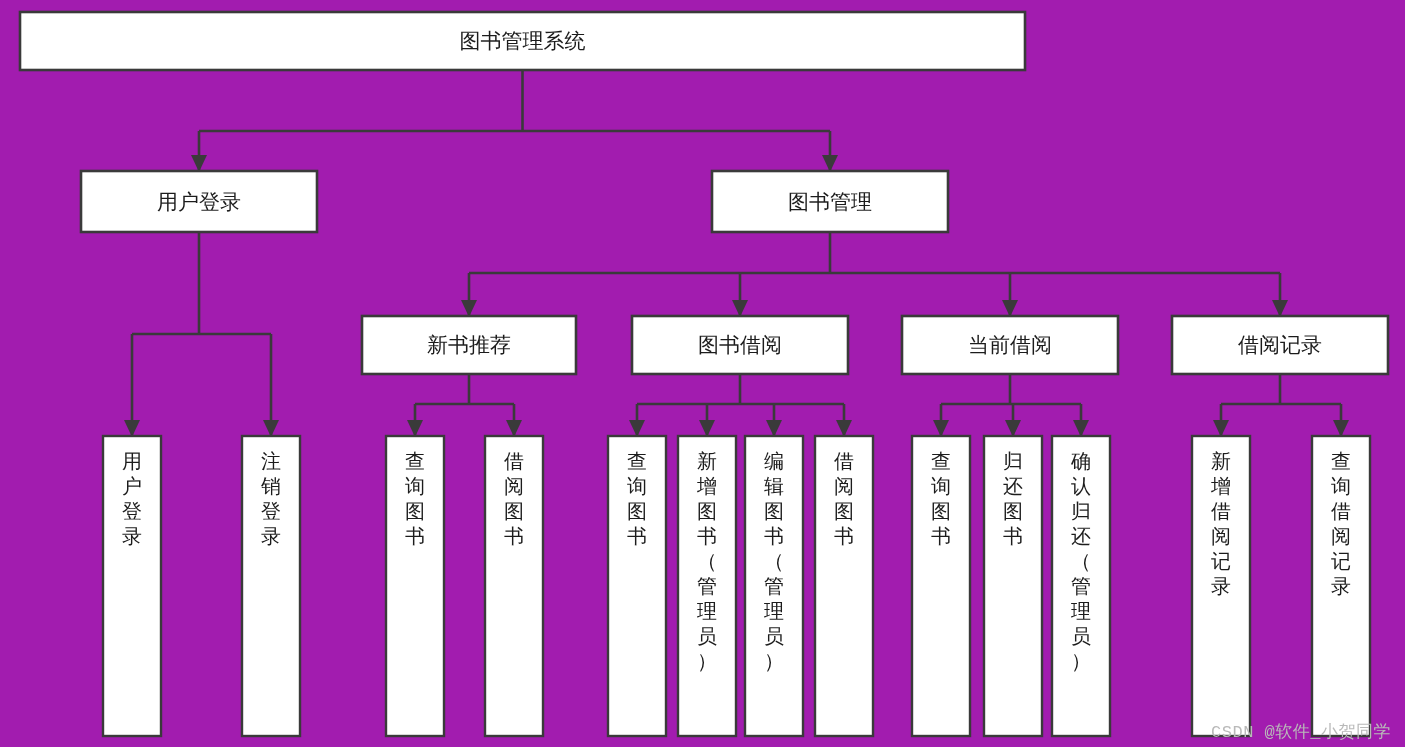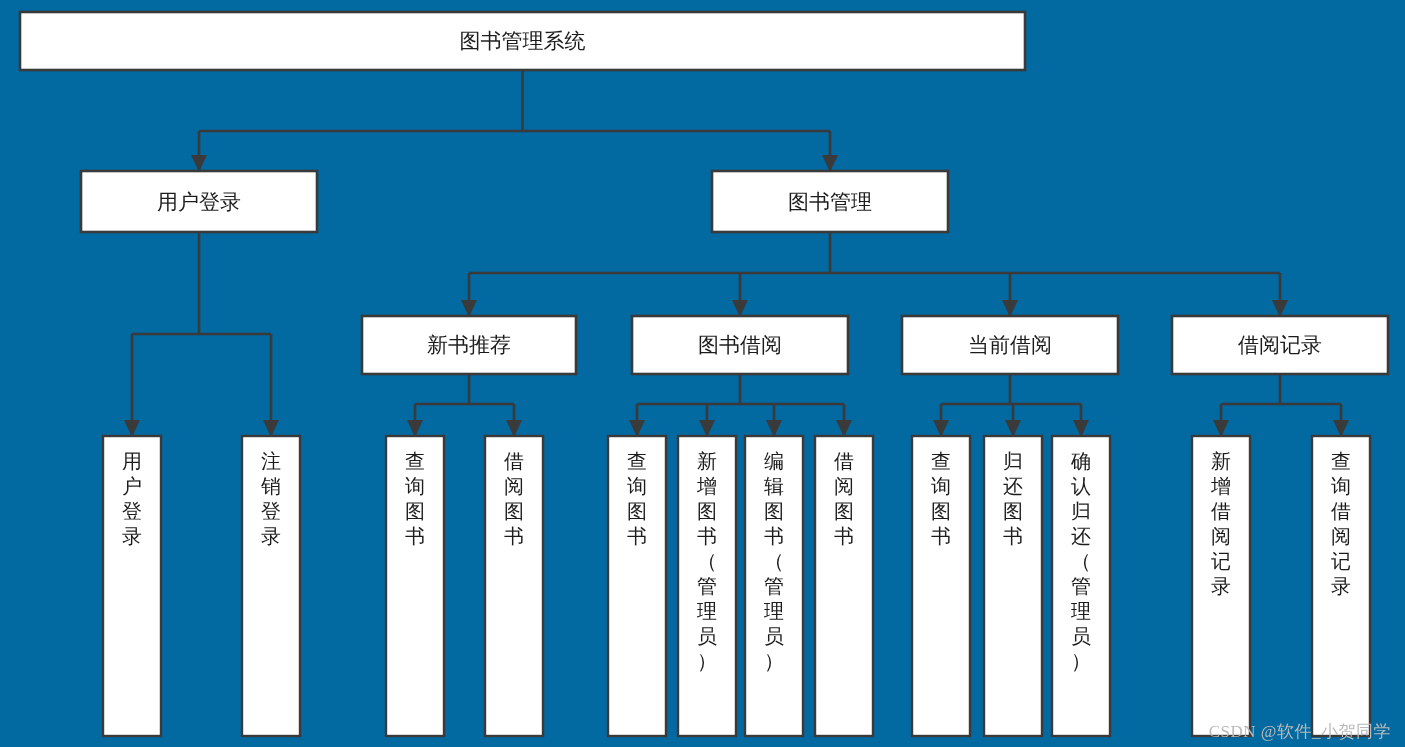--- a/index.html
+++ b/index.html
@@ -12,21 +12,21 @@
     width: 1405px;
     height: 747px;
     font-family: "DejaVu Sans", "Liberation Sans", sans-serif;
     overflow: hidden;
     position: relative;
   }
   #diagram-root {
     position: relative;
     width: 1405px;
     height: 747px;
-    background: #0369a1;
+    background: #a21caf;
   }
   svg#tree-svg {
     display: block;
     width: 1405px;
     height: 747px;
   }
   .node-box {
     fill: #ffffff;
     stroke: #3a3a3a;
     stroke-width: 2.6;
@@ -51,21 +51,21 @@
     text-anchor: middle;
     dominant-baseline: middle;
   }
   .node-label.leaf-label {
     font-size: 20px;
   }
   .watermark {
     position: absolute;
     right: 14px;
     bottom: 4px;
-    font-family: Liberation Serif, serif;
+    font-family: Liberation Mono, monospace;
     font-size: 17px;
     color: #b9b9b9;
     letter-spacing: 0.5px;
     white-space: nowrap;
     user-select: none;
   }
 </style>
 </head>
 <body>
 

